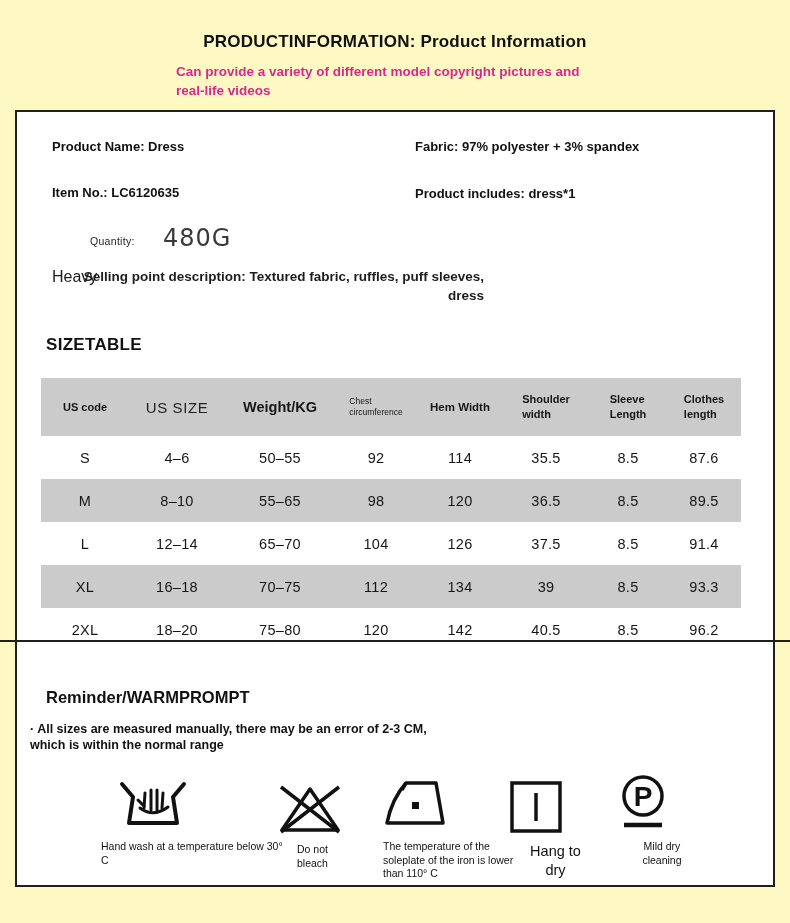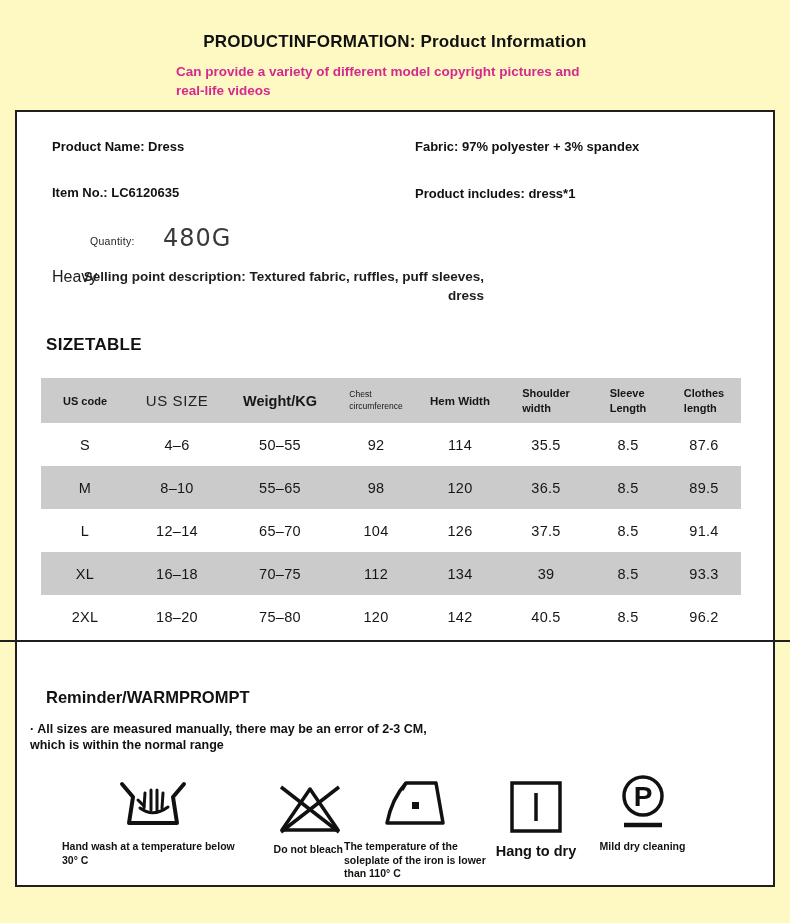--- a/index.html
+++ b/index.html
@@ -26,49 +26,49 @@
 
   .p-heavy    { left:52px;  top:232px; font-size:16px; font-weight:normal;margin-top:36px; }
   .p-qty      { left:90px; top:235px; font-size:10.5px; font-weight:normal; letter-spacing:0.3px; }
   .p-weight   { left:163px; top:224px; font-size:24px; font-weight:400; letter-spacing:1px; color:#3a3a3a; font-family:"DejaVu Sans",sans-serif; }
   .p-selling  { left:52px;  top:267px; width:432px; font-size:13.5px; font-weight:bold; line-height:1.42;text-align:right; }
 
   .sizetable-heading { left:46px; top:335px; font-size:17px; font-weight:bold; letter-spacing:0.3px; color:#111; }
 
   .size-table { left:41px; top:378px; width:700px; }
   .t-row { display:grid; grid-template-columns:88px 96px 110px 82px 86px 86px 78px 74px; width:700px; }
-  .t-row.header { height:45px; background:#cbcbcb; }
+  .t-row.header { height:58px; background:#cbcbcb; }
   .t-row.data   { height:43px; }
   .t-row.stripe { background:#cbcbcb; }
   .cell { display:flex; align-items:center; justify-content:center; color:#161616; }
   .cell.d { font-size:14.5px; font-weight:400; letter-spacing:0.3px; }
   .h1c { font-size:11px;   font-weight:bold; }
   .h2c { font-size:15px;   font-weight:400; letter-spacing:0.6px; color:#222; }
   .h3c { font-size:14.5px; font-weight:bold; }
   .h4c { font-size:8.5px;  font-weight:normal; }
   .h5c { font-size:11.5px; font-weight:bold; }
   .h6c, .h7c, .h8c { font-size:11px; font-weight:bold; }
   .wrapcol { width:min-content; text-align:left; line-height:1.35; }
 
   .reminder-heading { left:46px; top:688px; font-size:16.5px; font-weight:bold; color:#111; }
   .reminder-note { left:30px; top:721px; width:428px; font-size:12.5px; font-weight:bold; line-height:1.28; color:#111; }
 
   .care-item { position:absolute; display:flex; flex-direction:column; align-items:center; }
   .care-item .icon { height:58px; display:flex; align-items:flex-end; justify-content:center; }
-  .care-label { font-size:10.5px; font-weight:bold; line-height:1.3; color:#111; margin-top:7px; }
+  .care-label { font-size:10.5px; font-weight:normal; line-height:1.3; color:#111; margin-top:7px;margin-left:39px; }
   .care-1 { left:62px;  top:775px; width:182px; }
   .care-1 .care-label { align-self:flex-start; text-align:left; width:182px; }
   .care-2 { left:243px; top:778px; width:100px;align-items:flex-end; }
   .care-2 .care-label { text-align:center; }
   .care-3 { left:344px; top:775px; width:142px; }
   .care-3 .care-label { align-self:flex-start; text-align:left; width:142px; }
   .care-4 { left:486px; top:777px; width:100px; }
   .care-4 .care-label { text-align:center; font-size:14.5px; }
   .care-5 { left:585px; top:775px; width:115px; }
-  .care-5 .care-label { text-align:left; }
+  .care-5 .care-label { text-align:center; }
   .care-item svg { display:block; }
 </style>
 </head>
 <body>
 
 <div id="page">
 
   <div class="abs page-title">PRODUCTINFORMATION: Product Information</div>
   <div class="abs page-subtitle">Can provide a variety of different model copyright pictures and real-life videos</div>
 

